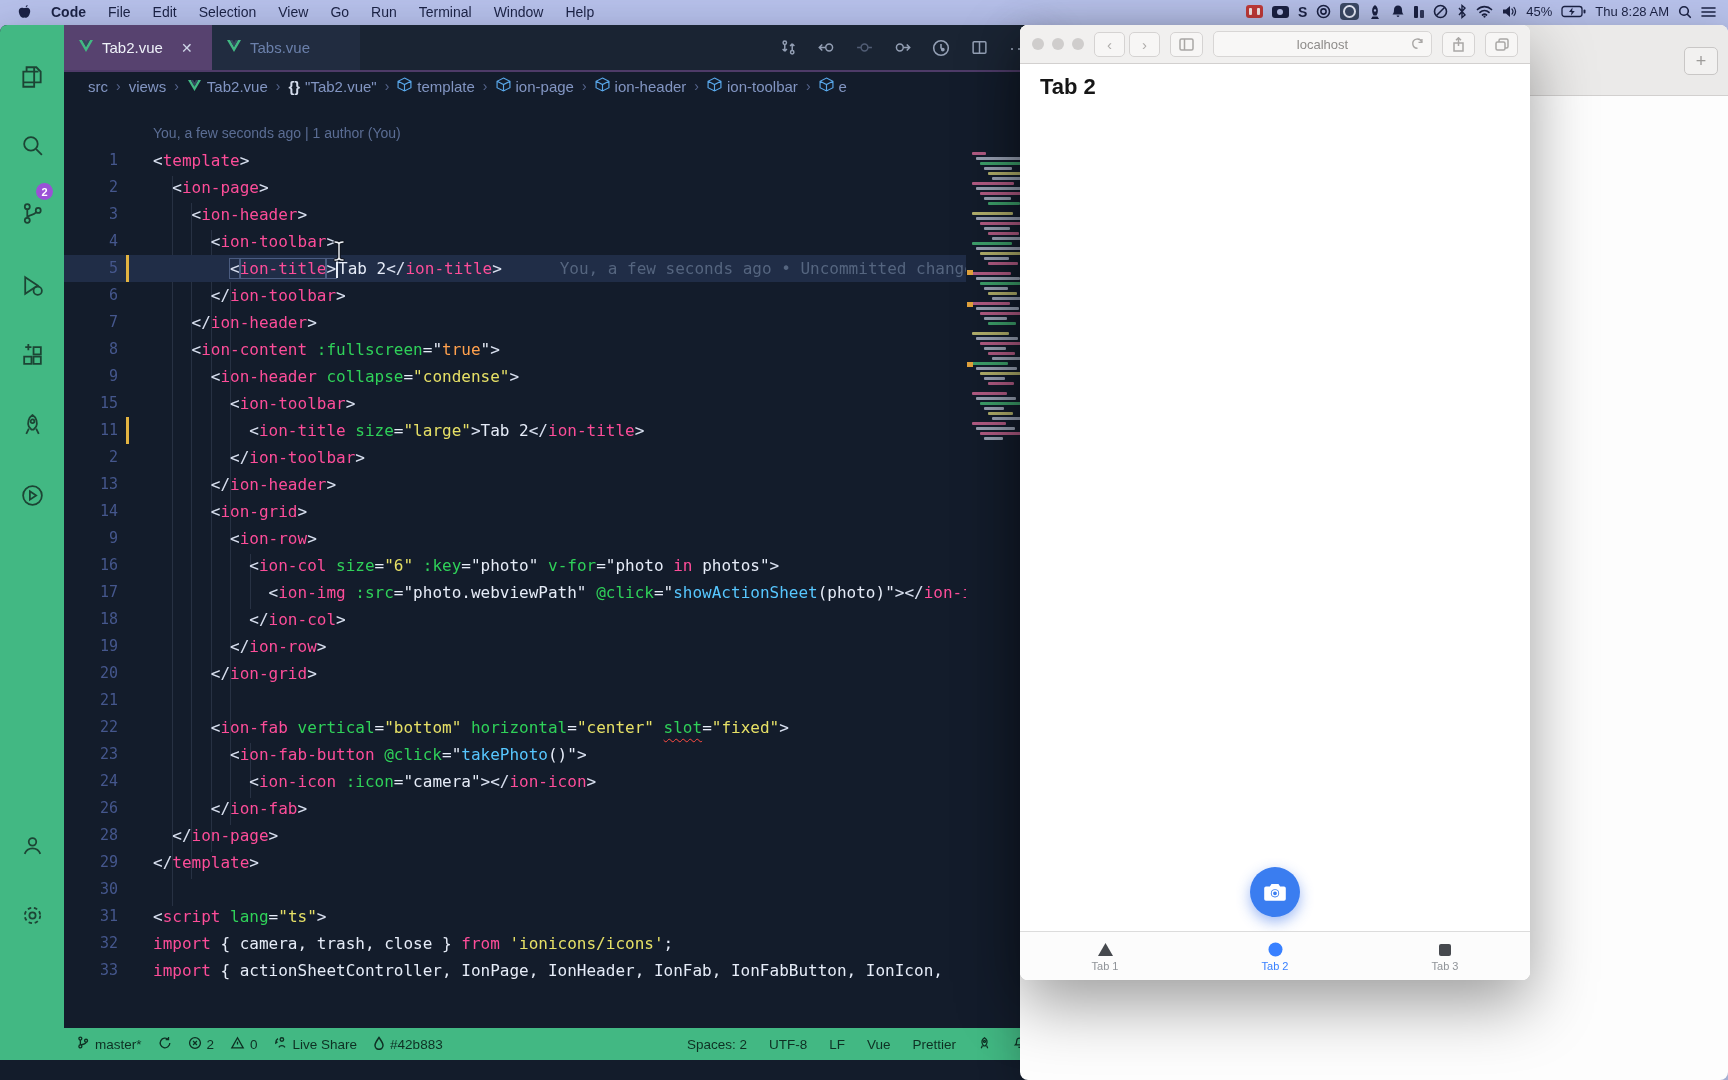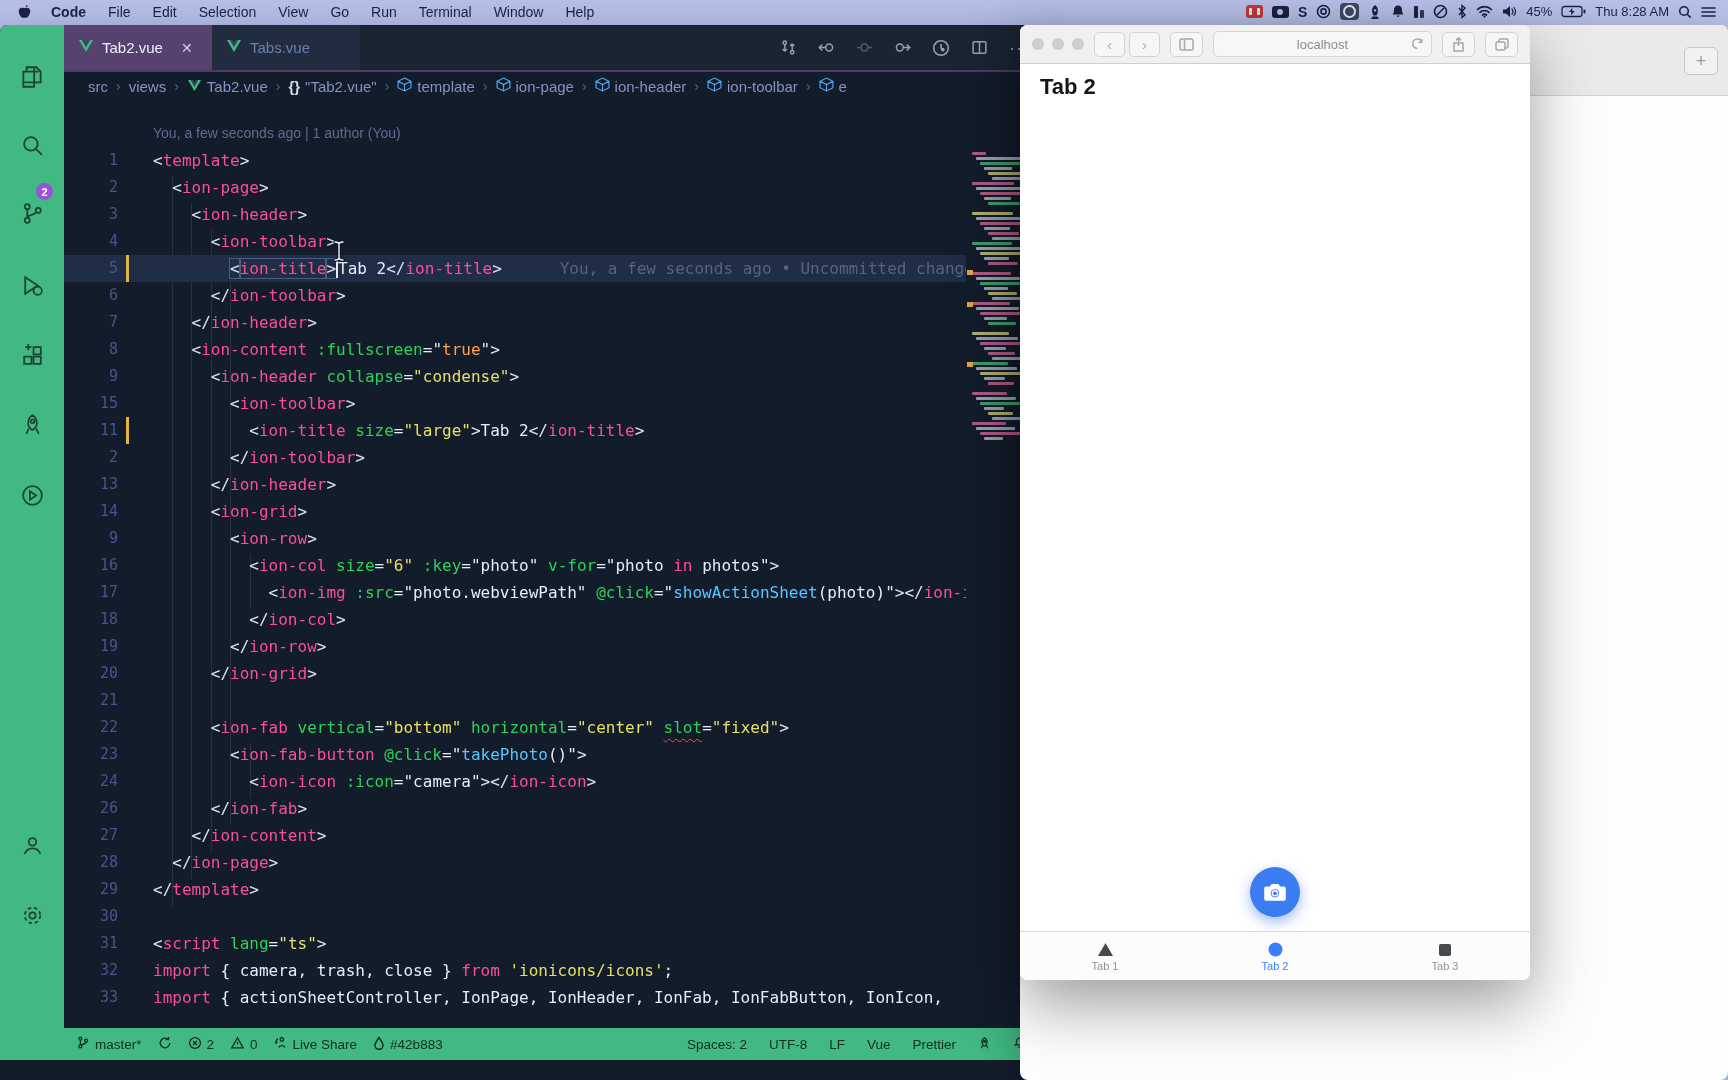--- a/index.html
+++ b/index.html
@@ -408,21 +408,20 @@
               <div class="code-line"><span class="num">16</span><span class="txt"><span class="tk-w">          </span><span class="tk-b">&lt;</span><span class="tk-t">ion-col</span><span class="tk-w"> </span><span class="tk-a">size</span><span class="tk-w">=</span><span class="tk-s">"6"</span><span class="tk-w"> </span><span class="tk-a">:key</span><span class="tk-w">="photo" </span><span class="tk-a">v-for</span><span class="tk-w">="photo </span><span class="tk-k">in</span><span class="tk-w"> photos"</span><span class="tk-b">&gt;</span></span></div>
               <div class="code-line"><span class="num">17</span><span class="txt"><span class="tk-w">            </span><span class="tk-b">&lt;</span><span class="tk-t">ion-img</span><span class="tk-w"> </span><span class="tk-a">:src</span><span class="tk-w">="photo.webviewPath" </span><span class="tk-a">@click</span><span class="tk-w">="</span><span class="tk-c">showActionSheet</span><span class="tk-w">(photo)"</span><span class="tk-b">&gt;&lt;/</span><span class="tk-t">ion-i</span></span></div>
               <div class="code-line"><span class="num">18</span><span class="txt"><span class="tk-w">          </span><span class="tk-b">&lt;/</span><span class="tk-t">ion-col</span><span class="tk-b">&gt;</span></span></div>
               <div class="code-line"><span class="num">19</span><span class="txt"><span class="tk-w">        </span><span class="tk-b">&lt;/</span><span class="tk-t">ion-row</span><span class="tk-b">&gt;</span></span></div>
               <div class="code-line"><span class="num">20</span><span class="txt"><span class="tk-w">      </span><span class="tk-b">&lt;/</span><span class="tk-t">ion-grid</span><span class="tk-b">&gt;</span></span></div>
               <div class="code-line"><span class="num">21</span><span class="txt"></span></div>
               <div class="code-line"><span class="num">22</span><span class="txt"><span class="tk-w">      </span><span class="tk-b">&lt;</span><span class="tk-t">ion-fab</span><span class="tk-w"> </span><span class="tk-a">vertical</span><span class="tk-w">=</span><span class="tk-s">"bottom"</span><span class="tk-w"> </span><span class="tk-a">horizontal</span><span class="tk-w">=</span><span class="tk-s">"center"</span><span class="tk-w"> </span><span class="tk-sq">slot</span><span class="tk-w">=</span><span class="tk-s">"fixed"</span><span class="tk-b">&gt;</span></span></div>
               <div class="code-line"><span class="num">23</span><span class="txt"><span class="tk-w">        </span><span class="tk-b">&lt;</span><span class="tk-t">ion-fab-button</span><span class="tk-w"> </span><span class="tk-a">@click</span><span class="tk-w">="</span><span class="tk-c">takePhoto</span><span class="tk-w">()"</span><span class="tk-b">&gt;</span></span></div>
               <div class="code-line"><span class="num">24</span><span class="txt"><span class="tk-w">          </span><span class="tk-b">&lt;</span><span class="tk-t">ion-icon</span><span class="tk-w"> </span><span class="tk-a">:icon</span><span class="tk-w">="camera"</span><span class="tk-b">&gt;&lt;/</span><span class="tk-t">ion-icon</span><span class="tk-b">&gt;</span></span></div>
               <div class="code-line"><span class="num">26</span><span class="txt"><span class="tk-w">      </span><span class="tk-b">&lt;/</span><span class="tk-t">ion-fab</span><span class="tk-b">&gt;</span></span></div>
-              <div class="code-line"><span class="num">27</span><span class="txt"><span class="tk-w">    </span><span class="tk-b">&lt;/</span><span class="tk-t">ion-content</span><span class="tk-b">&gt;</span></span></div>
               <div class="code-line"><span class="num">28</span><span class="txt"><span class="tk-w">  </span><span class="tk-b">&lt;/</span><span class="tk-t">ion-page</span><span class="tk-b">&gt;</span></span></div>
               <div class="code-line"><span class="num">29</span><span class="txt"><span class="tk-b">&lt;/</span><span class="tk-t">template</span><span class="tk-b">&gt;</span></span></div>
               <div class="code-line"><span class="num">30</span><span class="txt"></span></div>
               <div class="code-line"><span class="num">31</span><span class="txt"><span class="tk-b">&lt;</span><span class="tk-t">script</span><span class="tk-w"> </span><span class="tk-a">lang</span><span class="tk-w">=</span><span class="tk-s">"ts"</span><span class="tk-b">&gt;</span></span></div>
               <div class="code-line"><span class="num">32</span><span class="txt"><span class="tk-k">import</span><span class="tk-w"> { camera, trash, close } </span><span class="tk-k">from</span><span class="tk-s"> 'ionicons/icons'</span><span class="tk-w">;</span></span></div>
               <div class="code-line"><span class="num">33</span><span class="txt"><span class="tk-k">import</span><span class="tk-w"> { actionSheetController, IonPage, IonHeader, IonFab, IonFabButton, IonIcon,</span></span></div>
             </div>
           <div class="minimap" id="minimap">
             <div class="mm-mark" style="top:150px"></div>
             <div class="mm-mark" style="top:182px"></div>

